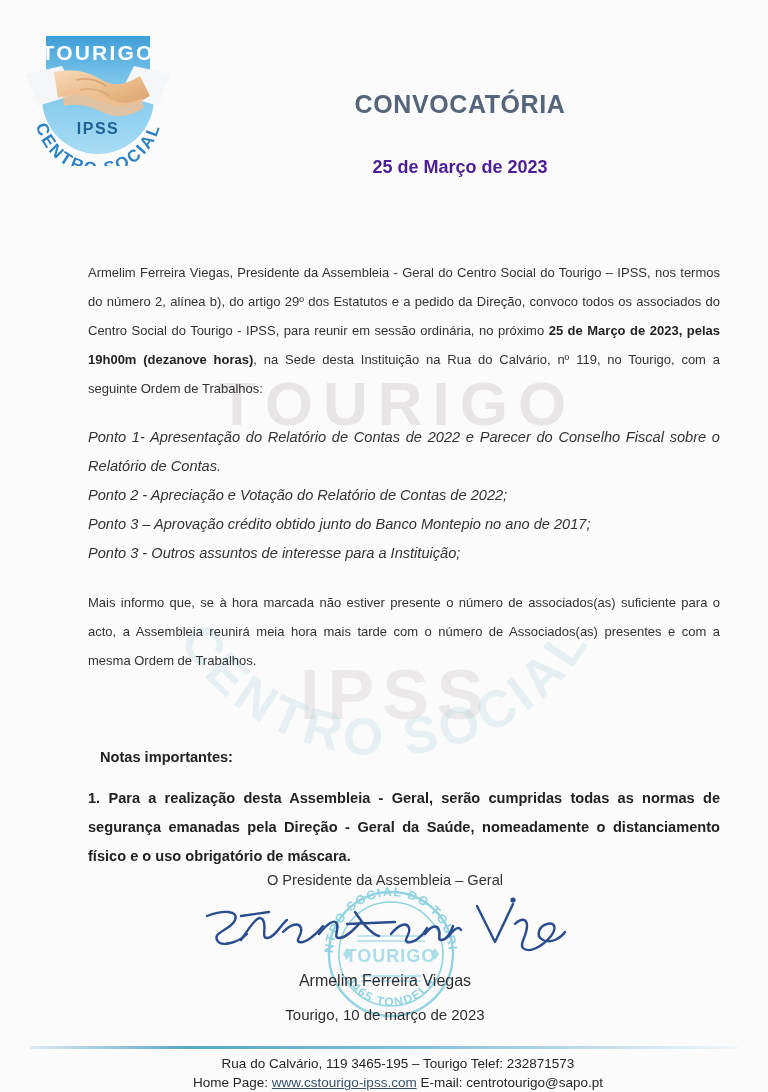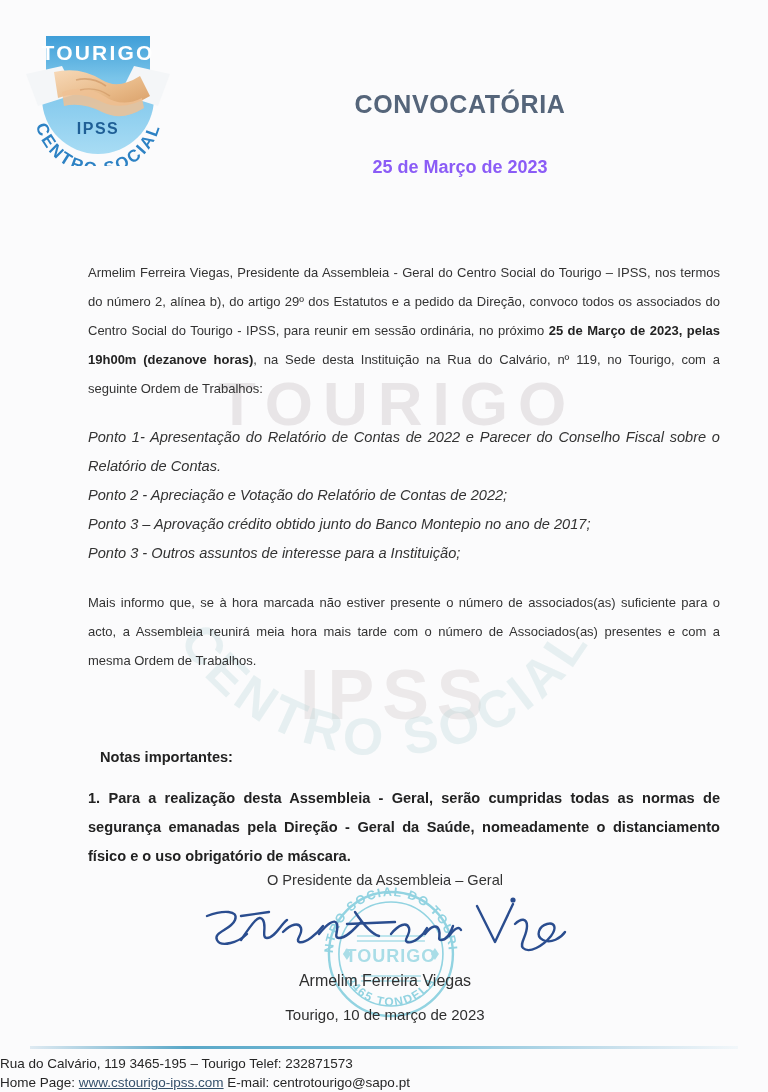--- a/index.html
+++ b/index.html
@@ -96,21 +96,21 @@
   }
   .title-sub {
     font-size: 22px;
     font-weight: 700;
     color: #4b5d72;
     margin: 0 0 10px 0;
   }
   .title-date {
     font-size: 18px;
     font-weight: 700;
-    color: #8b5cf6;
+    color: #4c1d95;
     margin: 0;
   }
 
   
   .body-block {
     position: absolute;
     left: 88px;
     top: 258px;
     width: 632px;
     z-index: 2;
@@ -213,22 +213,23 @@
     width: 768px;
     z-index: 5;
   }
   .footer-rule {
     height: 3px;
     width: 708px;
     margin: 0 auto;
     background: linear-gradient(to right, #dfeaf2 0%, #5aa8c8 22%, #7fc0da 55%, #cfe3ee 85%, #f2f7fa 100%);
   }
   .footer-lines {
-    text-align: left;
+    text-align: center;
     padding-top: 5px;
+    padding-left: 28px;
   }
   .footer-line {
     font-size: 13.5px;
     line-height: 19px;
     color: #262626;
     font-family: "Liberation Sans", sans-serif;
     white-space: nowrap;
   }
   .footer-link {
     color: #35506b;

